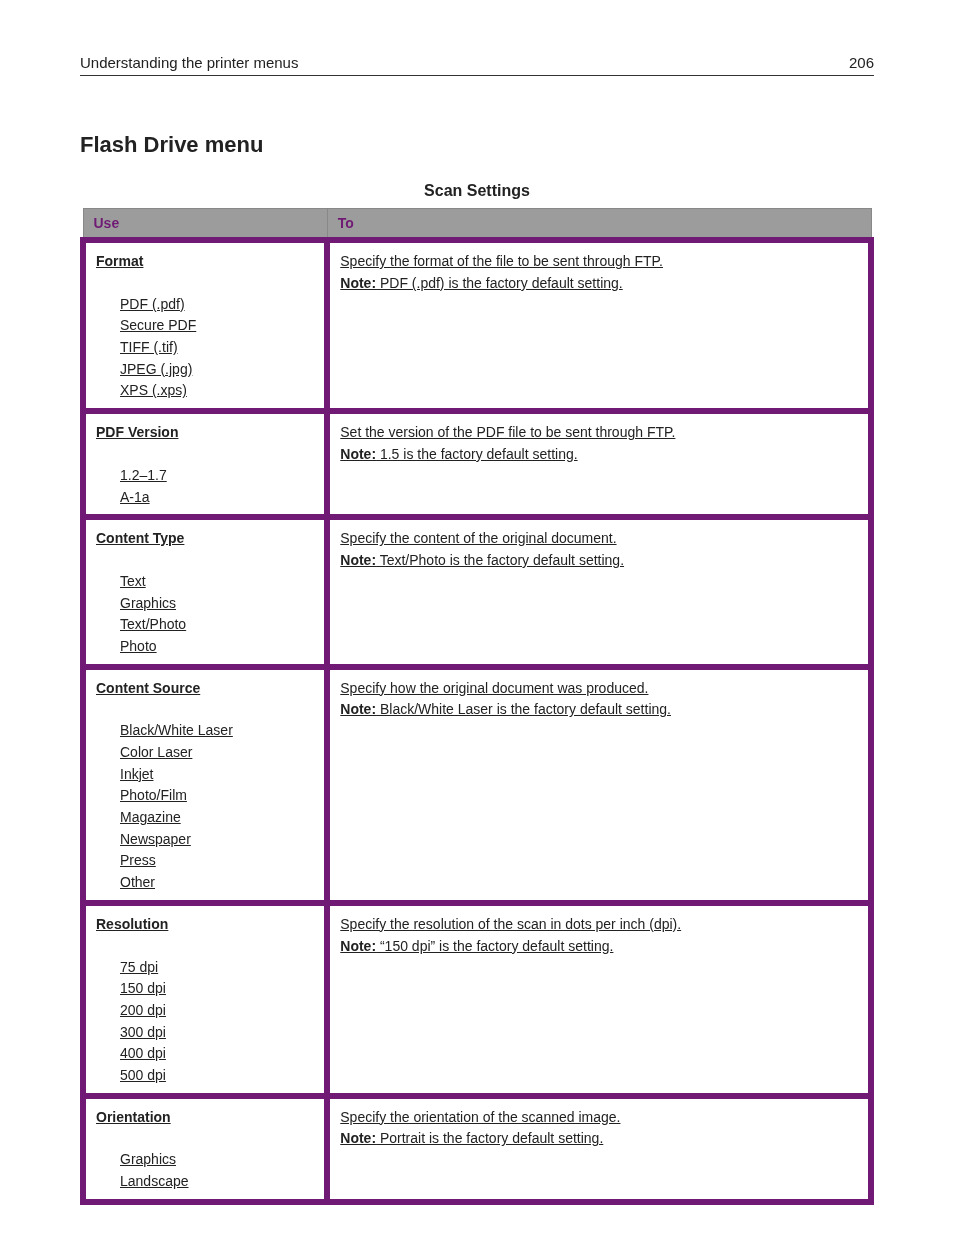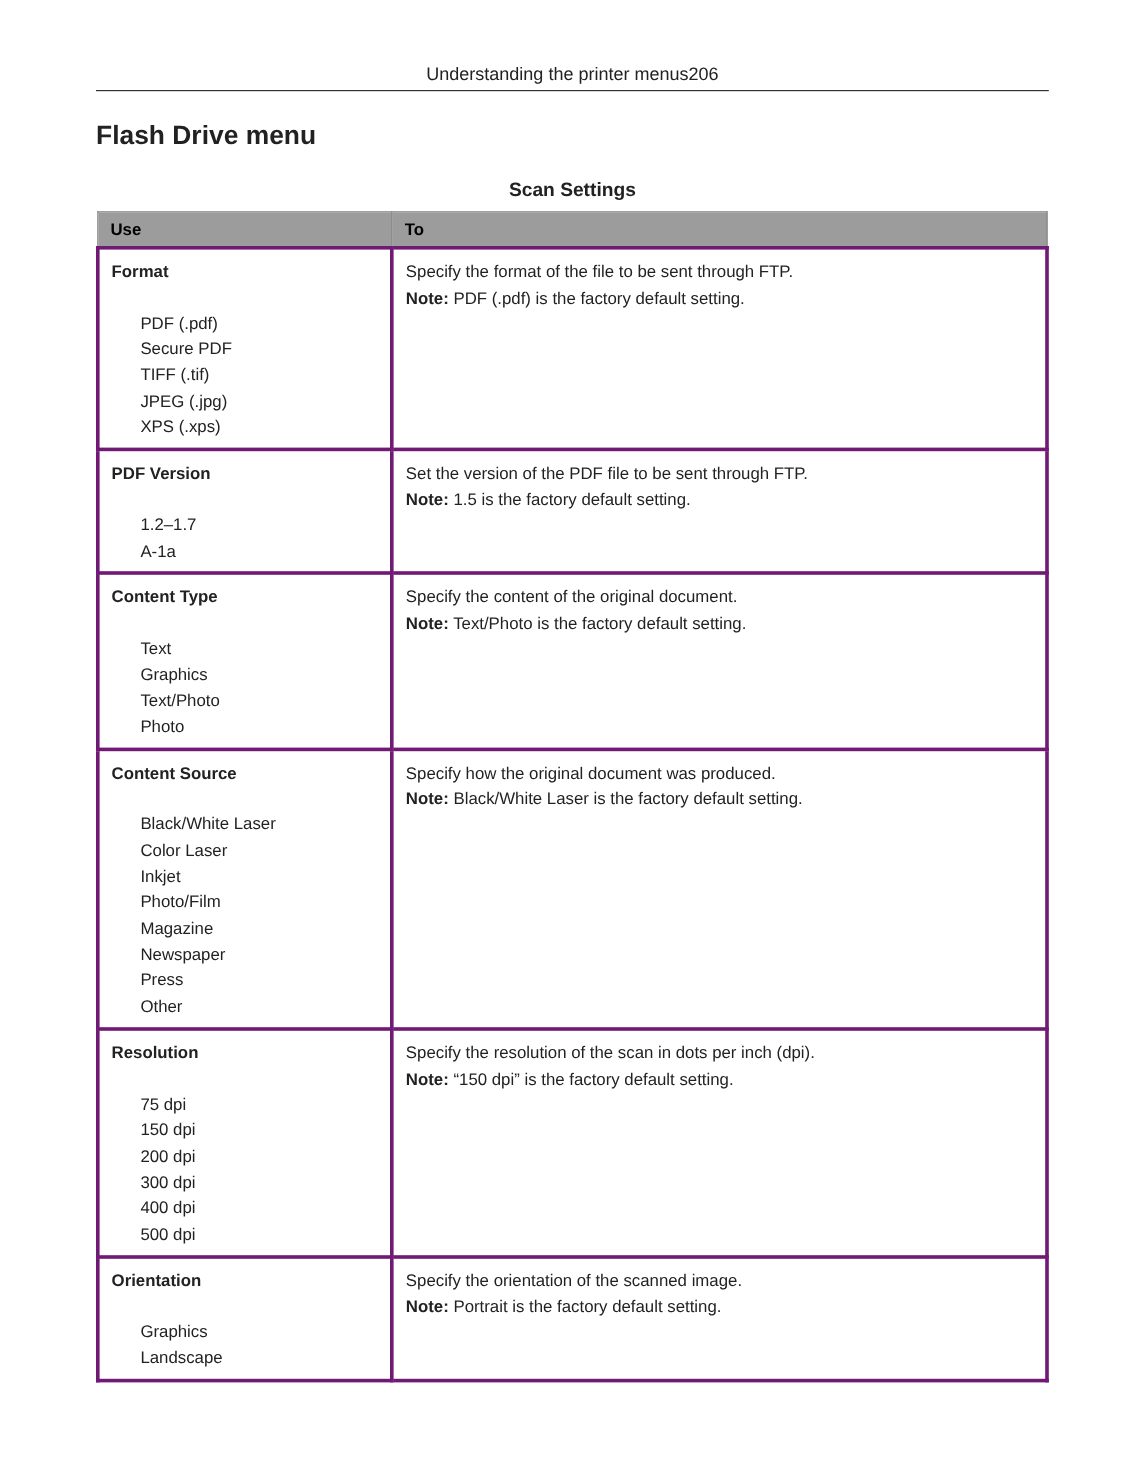--- a/index.html
+++ b/index.html
@@ -10,25 +10,25 @@
     background: #fff;
   }
   .page {
     width: 954px;
     min-height: 1235px;
     box-sizing: border-box;
     padding: 54px 80px 0 80px;
   }
   .running-head {
     display: flex;
-    justify-content: center;
+    justify-content: space-between;
     align-items: baseline;
     border-bottom: 1px solid #333;
     padding-bottom: 4px;
-    margin-bottom: 24px;
+    margin-bottom: 56px;
     font-size: 15px;
   }
   .h2 {
     font-size: 22px;
     font-weight: bold;
     margin: 0 0 24px 0;
   }
   .h3 {
     font-size: 16px;
     font-weight: bold;
@@ -36,31 +36,32 @@
     text-align: center;
   }
   table.menu {
     width: 100%;
     border-collapse: collapse;
     border: 1px solid #888;
     font-size: 14px;
   }
   table.menu th {
     background: #9c9c9c;
-    color: #000000;
+    color: #701a75;
     text-align: left;
     font-weight: bold;
     padding: 6px 10px;
     border: 1px solid #888;
   }
   table.menu td {
     vertical-align: top;
     padding: 8px 10px 6px 10px;
-    border: 3px solid #701a75;
+    border: 6px solid #701a75;
     line-height: 1.55;
+    text-decoration: underline;
   }
   .use-col { width: 31%; }
   .cell-title { font-weight: bold; }
   .opts { padding-left: 24px; margin-top: 21px; }
   .note-label { font-weight: bold; }
 </style>
 </head>
 <body>
 
 <div class="page">

